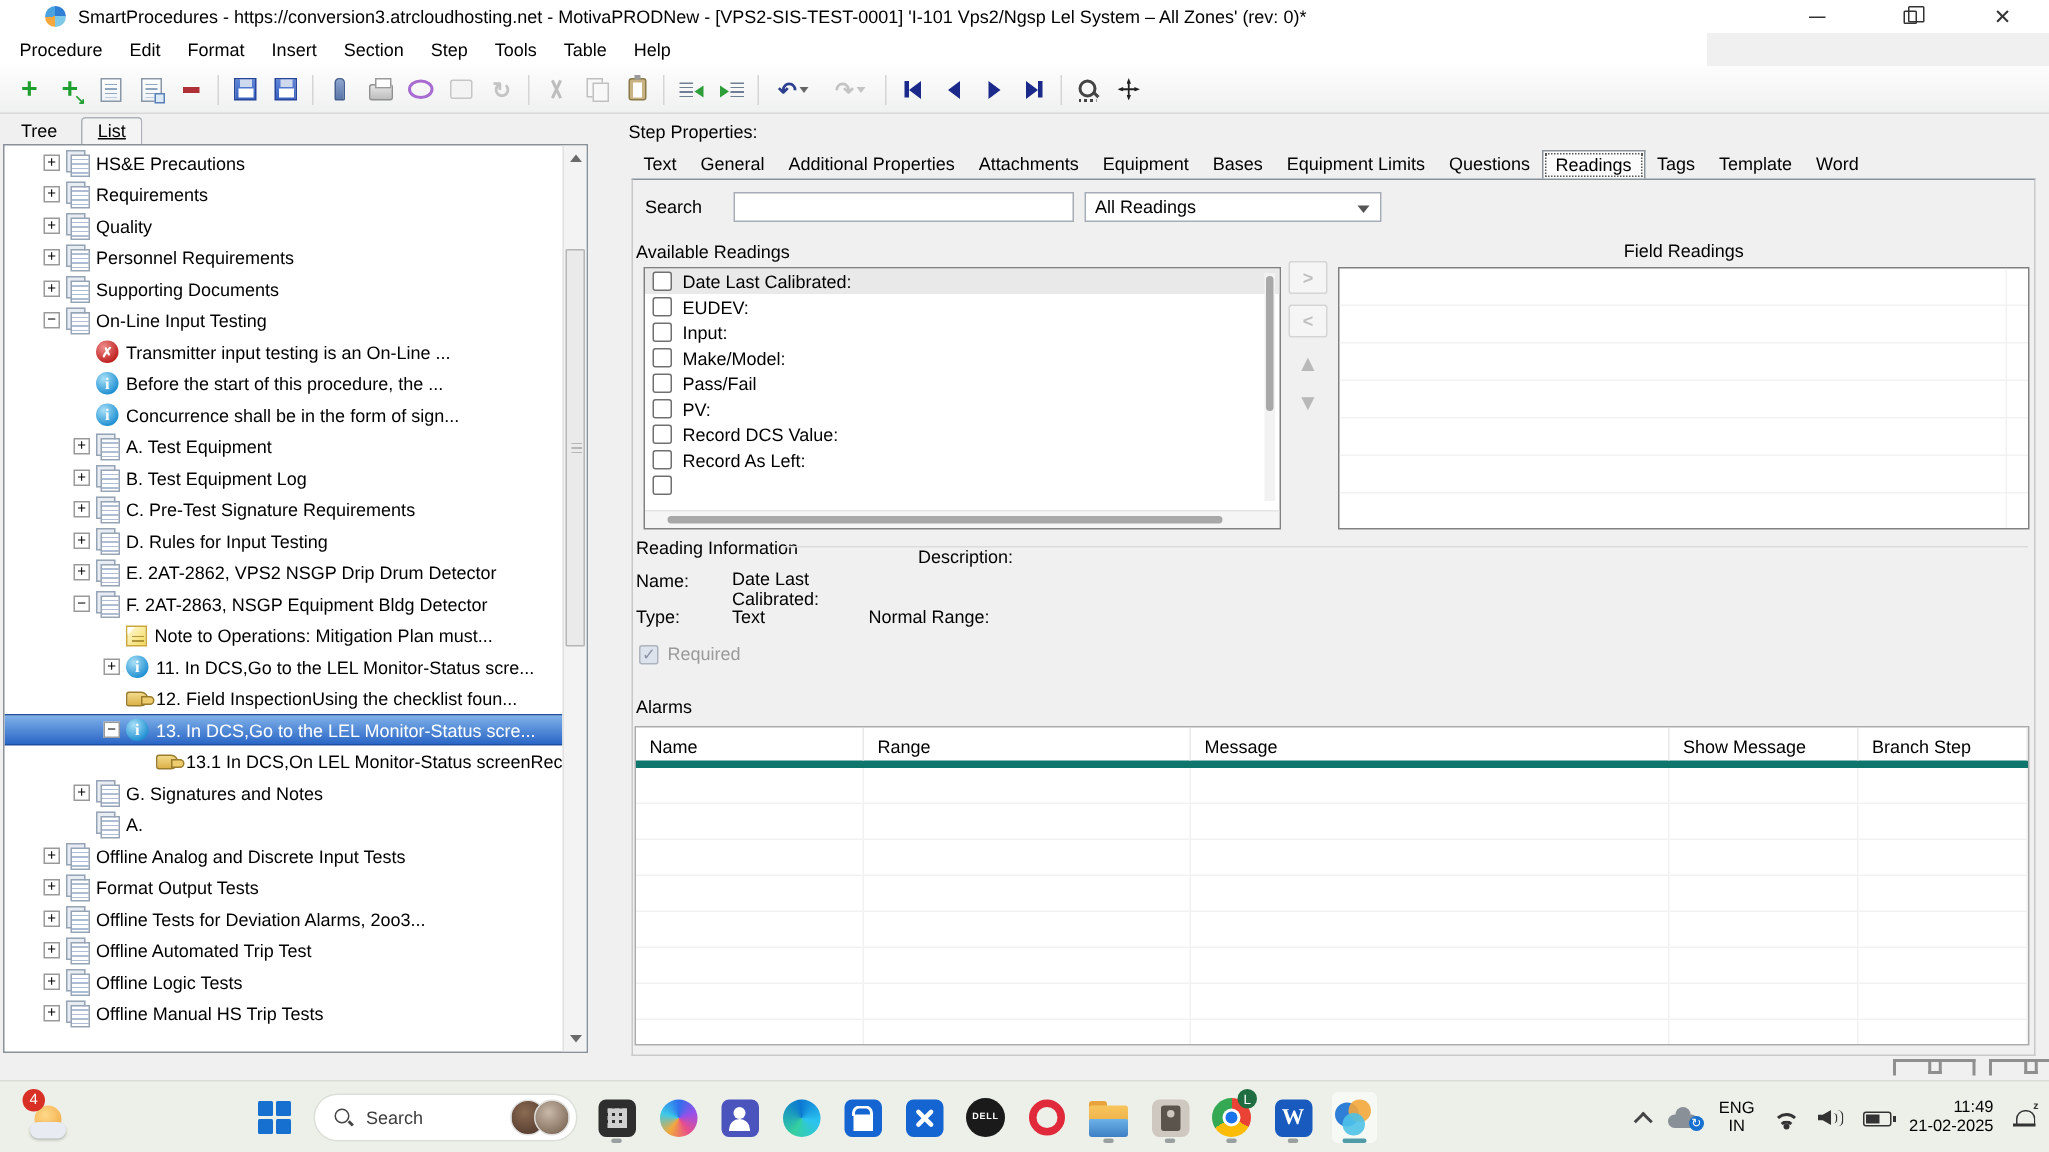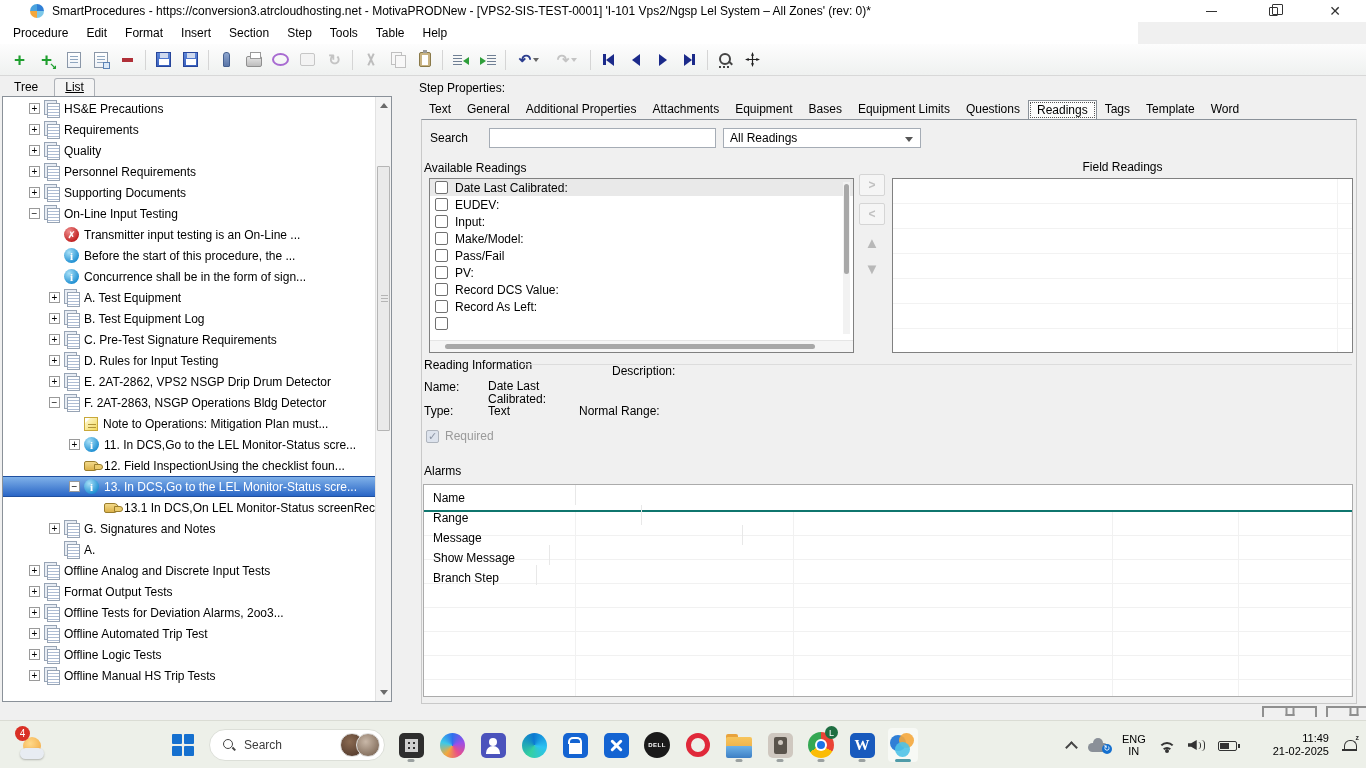--- a/index.html
+++ b/index.html
@@ -142,21 +142,21 @@
           display:flex; align-items:center; justify-content:center; color:#c0c0c0; font-weight:bold; }
   .xfer.noborder { border:none; background:none; }
   .arr-gray { color:#b8b8b8; font-size:15px; }
   .sr-title { position:absolute; left:470px; top:40px; width:461px; text-align:center; }
   .sr-box { position:absolute; left:470px; top:58px; width:461px; height:175px; background:#fff; border:1px solid #808080; overflow:hidden; }
   .sr-row { height:25px; border-bottom:1px solid #f2f2f2; }
   .sr-col { position:absolute; right:14px; top:0; bottom:0; width:1px; background:#f2f2f2; }
   .group-line { position:absolute; left:100px; right:4px; top:244px; height:1px; background:#dcdcdc; }
   .req-row { position:absolute; left:4px; top:309px; display:flex; align-items:center; color:#9a9a9a; }
   .alarm-table { position:absolute; left:1px; top:364px; width:930px; height:213px; background:#fff; border:1px solid #ababab; overflow:hidden; }
-  .alarm-head { display:flex; height:27px; border-bottom:2px solid #0f766e;flex-direction:column; }
+  .alarm-head { display:flex; height:27px; border-bottom:5px solid #0f766e; }
   .alarm-hcell { padding:6px 0 0 9px; border-right:1px solid #e8e8e8; white-space:nowrap; overflow:hidden; flex:none; }
   .alarm-row { display:flex; height:24px; border-bottom:1px solid #f1f1f1; }
   .alarm-cell { border-right:1px solid #f1f1f1; flex:none; height:100%; }
 
   
   .grips { position:absolute; left:1262px; top:706px; width:100px; height:12px; display:flex; gap:9px; }
   .grip { position:relative; flex:none; height:11px; border-top:2px solid #8f8f8f; border-left:2px solid #8f8f8f; border-right:2px solid #8f8f8f; }
   .grip.w1 { width:55px; }
   .grip .u { position:absolute; left:50%; top:0; transform:translateX(-50%); width:9px; height:8px; border:2px solid #8f8f8f; border-top:none; background:#f0f0f0; }
 
@@ -233,21 +233,21 @@
   .wifi .w2 { bottom:-6px; width:11px; height:11px; }
   .wifi .w3 { bottom:-1px; width:4px; height:4px; background:#333; border:none; border-radius:50%; }
   .vol { position:relative; width:18px; height:14px; }
   .vol .spk { position:absolute; left:0; top:2px; width:9px; height:10px; background:#333; clip-path:polygon(0 32%,38% 32%,100% 0,100% 100%,38% 68%,0 68%); }
   .vol .a1,.vol .a2 { position:absolute; border:1.5px solid #333; border-left:none; border-top:none; border-bottom:none; border-radius:0 8px 8px 0; }
   .vol .a1 { left:10px; top:4px; width:3px; height:7px; border-right:1.5px solid #333; }
   .vol .a2 { left:13px; top:2px; width:4px; height:11px; border-right:1.5px solid #333; }
   .bat { position:relative; width:19px; height:10px; border:1.5px solid #333; border-radius:2px; margin-top:2px; }
   .bat::before { content:""; position:absolute; right:-4px; top:2px; width:2px; height:4px; background:#333; }
   .bat::after { content:""; position:absolute; left:1px; top:1px; bottom:1px; width:9px; background:#333; }
-  .clock { text-align:right; font-size:11px; line-height:13px;margin-left:24px; }
+  .clock { text-align:right; font-size:11px; line-height:13px; }
   .bell { position:relative; width:13px; height:13px; margin-left:2px; }
   .bell::before { content:""; position:absolute; left:1px; top:1px; width:11px; height:9px; border:1.5px solid #333; border-bottom:none; border-radius:6px 6px 0 0; }
   .bell::after { content:""; position:absolute; left:-1px; bottom:1px; width:15px; height:1.5px; background:#333; }
   .bell .z { position:absolute; right:-3px; top:-5px; font-size:7px; font-weight:bold; color:#333; }
 </style>
 </head>
 <body>
 
 <div class="window">
 
@@ -451,21 +451,21 @@
           <span class="tree-label">D. Rules for Input Testing</span>
         </div>
         <div class="tree-row" style="padding-left: 46px;">
           <span class="expander">+</span>
           <span class="tree-ic ic-doc"></span>
           <span class="tree-label">E. 2AT-2862, VPS2 NSGP Drip Drum Detector</span>
         </div>
         <div class="tree-row" style="padding-left: 46px;">
           <span class="expander">−</span>
           <span class="tree-ic ic-doc"></span>
-          <span class="tree-label">F. 2AT-2863, NSGP Operations Bldg Detector</span>
+          <span class="tree-label">F. 2AT-2863, NSGP Equipment Bldg Detector</span>
         </div>
         <div class="tree-row" style="padding-left: 66px;">
           <span class="exp-spacer"></span>
           <span class="tree-ic ic-note"></span>
           <span class="tree-label">Note to Operations: Mitigation Plan must...</span>
         </div>
         <div class="tree-row" style="padding-left: 66px;">
           <span class="expander">+</span>
           <span class="tree-ic ic-info"></span>
           <span class="tree-label">11. In DCS,Go to the LEL Monitor-Status scre...</span>

